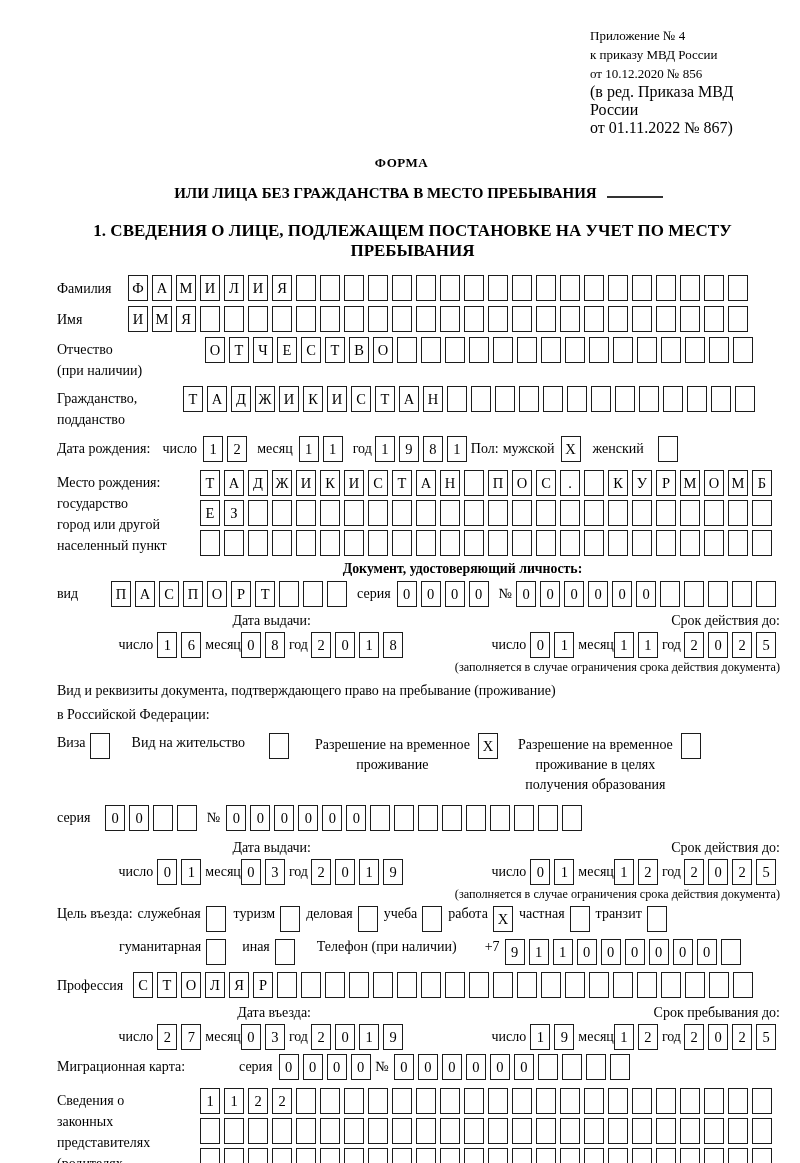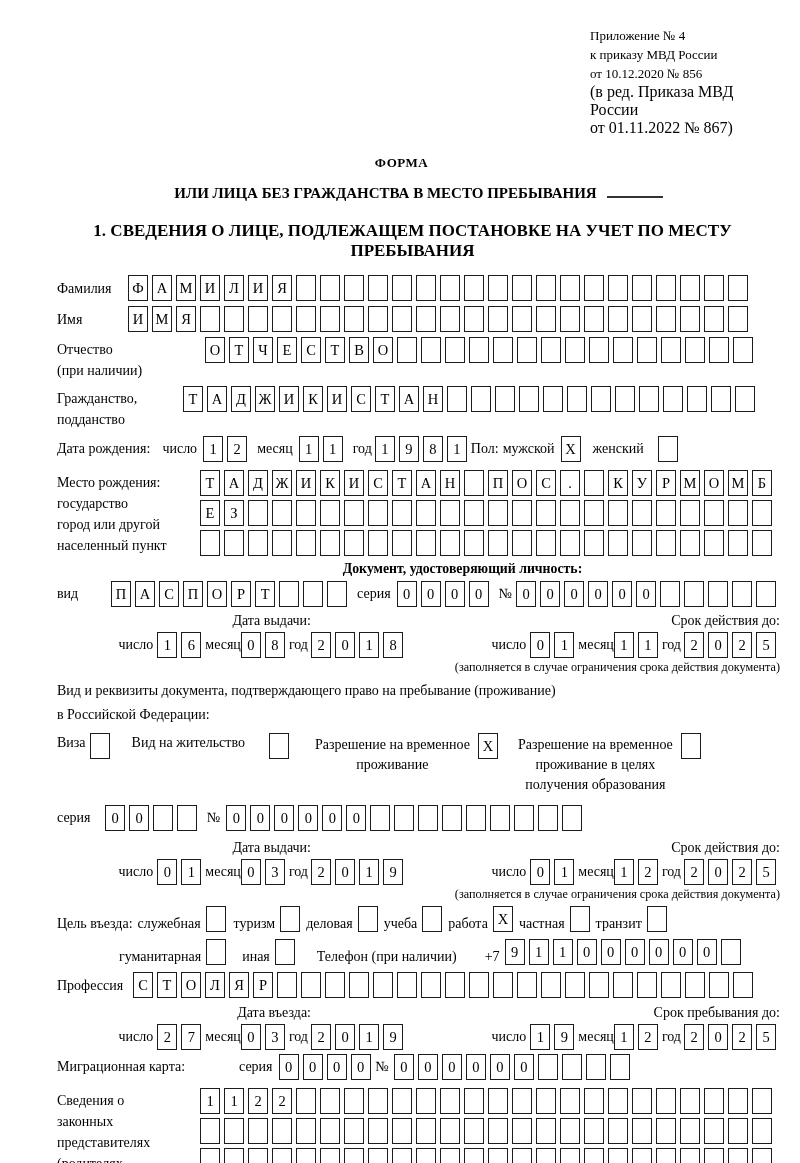--- a/index.html
+++ b/index.html
@@ -23,21 +23,21 @@
   .dblock{display:flex;margin:2px 0 4px 0;}
   .dcol{display:flex;flex-direction:column;align-items:flex-end;}
   .dcol.l{width:350px;}
   .dcol.r{flex:1;}
   .dhead{text-align:center;line-height:18px;}
   .dfields{display:flex;align-items:center;margin-top:2px;}
   .dnote{font-size:12.2px;text-align:right;margin-top:2px;}
   .permits{display:flex;align-items:flex-start;margin:6px 0 10px 0;}
   .mlc{text-align:center;line-height:20px;padding-top:2px;}
   .chk{margin-left:8px;}
-  .purpose{display:flex;align-items:flex-end;margin-bottom:7px;}
+  .purpose{display:flex;align-items:flex-start;margin-bottom:7px;}
   .purpose .t{margin-right:5px;}
   .dochead{font-weight:bold;font-size:13.8px;text-align:center;margin:2px 0 4px 88px;}
 </style>
 </head>
 <body>
 
 <div class="page">
 
   <div class="annex">
     <div>Приложение № 4</div>

